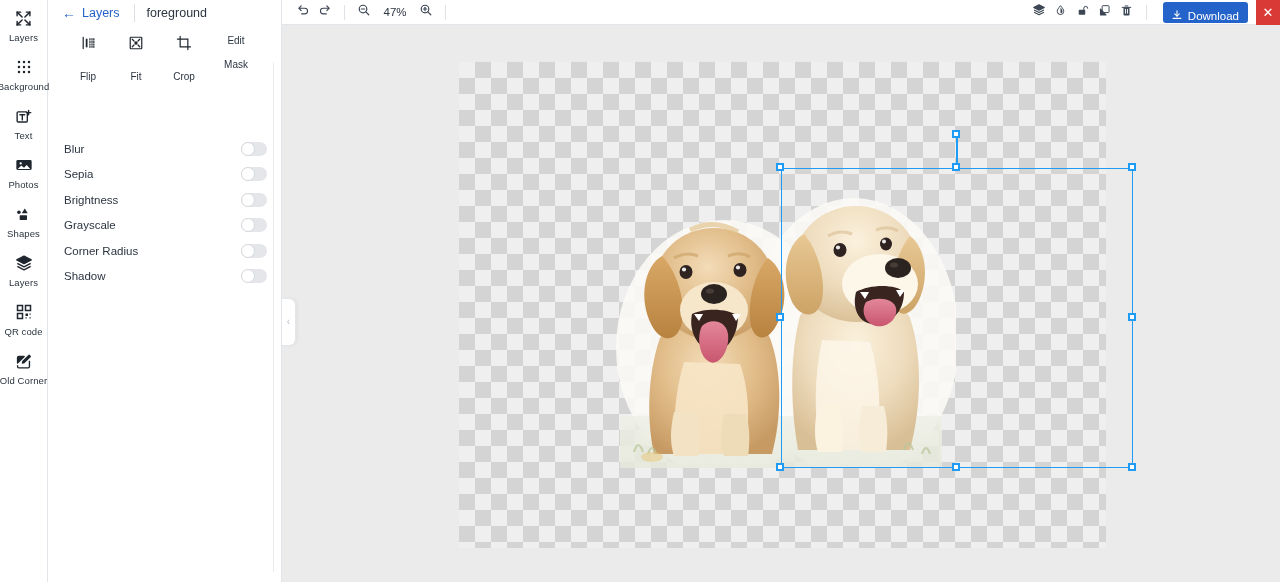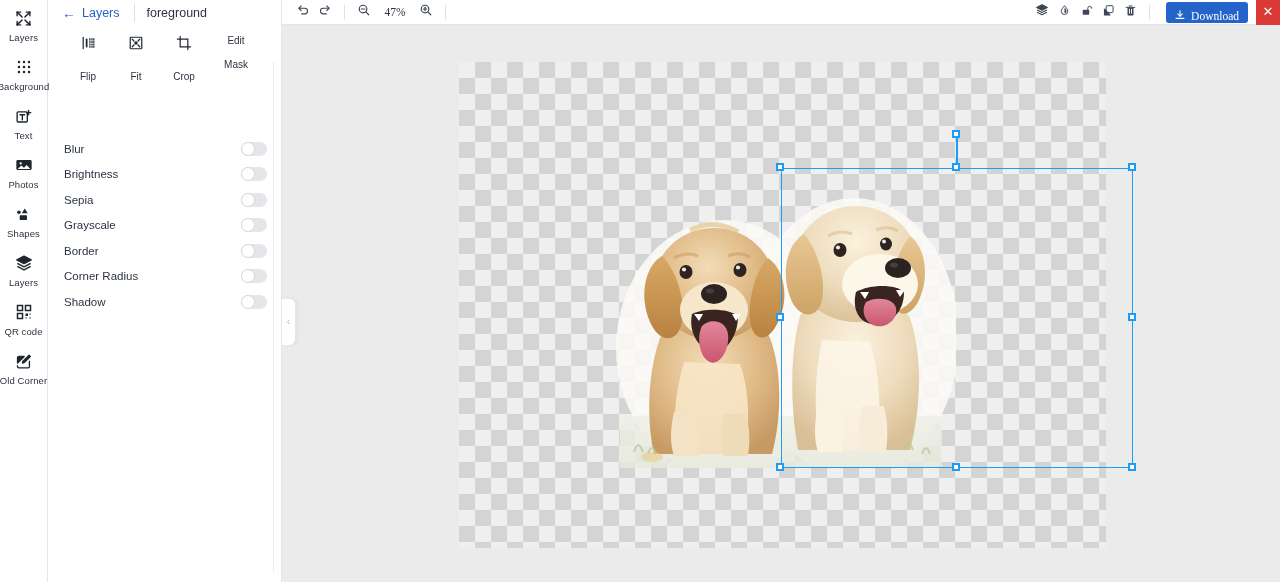--- a/index.html
+++ b/index.html
@@ -138,21 +138,20 @@
   #collapse-tab .chev { font-size: 10px; color: #b7bcc2; line-height: 1; }
 
   
   #main { flex: 1; height: 582px; position: relative; display: flex; flex-direction: column; }
   #topbar {
     height: 25px;
     background: #ffffff;
     border-bottom: 1px solid #e2e5e9;
     display: flex; align-items: center;
     position: relative;
-    font-family: Liberation Serif, serif;
   }
   .tb-btn {
     width: 22px; height: 22px;
     display: flex; align-items: center; justify-content: center;
     color: #3c4654; cursor: pointer;
   }
   .tb-sep { width: 1px; height: 15px; background: #dfe2e6; margin: 0 8px; }
   #zoom-level { font-size: 11.5px; color: #2b3440; margin: 0 7px; min-width: 26px; text-align: center; }
   #tb-right { margin-left: auto; display: flex; align-items: center; height: 25px; }
   #download-btn {
@@ -405,39 +404,33 @@
     </div>
 
     <div id="effects">
       <div class="effect-row">
         <span class="name">Blur</span>
         <span class="toggle">
             <span class="knob"></span>
           </span>
       </div>
       <div class="effect-row">
+        <span class="name">Sepia</span>
+        <span class="toggle">
+            <span class="knob"></span>
+          </span>
+      </div>
+      <div class="effect-row">
         <span class="name">Brightness</span>
         <span class="toggle">
             <span class="knob"></span>
           </span>
       </div>
       <div class="effect-row">
-        <span class="name">Sepia</span>
-        <span class="toggle">
-            <span class="knob"></span>
-          </span>
-      </div>
-      <div class="effect-row">
         <span class="name">Grayscale</span>
-        <span class="toggle">
-            <span class="knob"></span>
-          </span>
-      </div>
-      <div class="effect-row">
-        <span class="name">Border</span>
         <span class="toggle">
             <span class="knob"></span>
           </span>
       </div>
       <div class="effect-row">
         <span class="name">Corner Radius</span>
         <span class="toggle">
             <span class="knob"></span>
           </span>
       </div>

